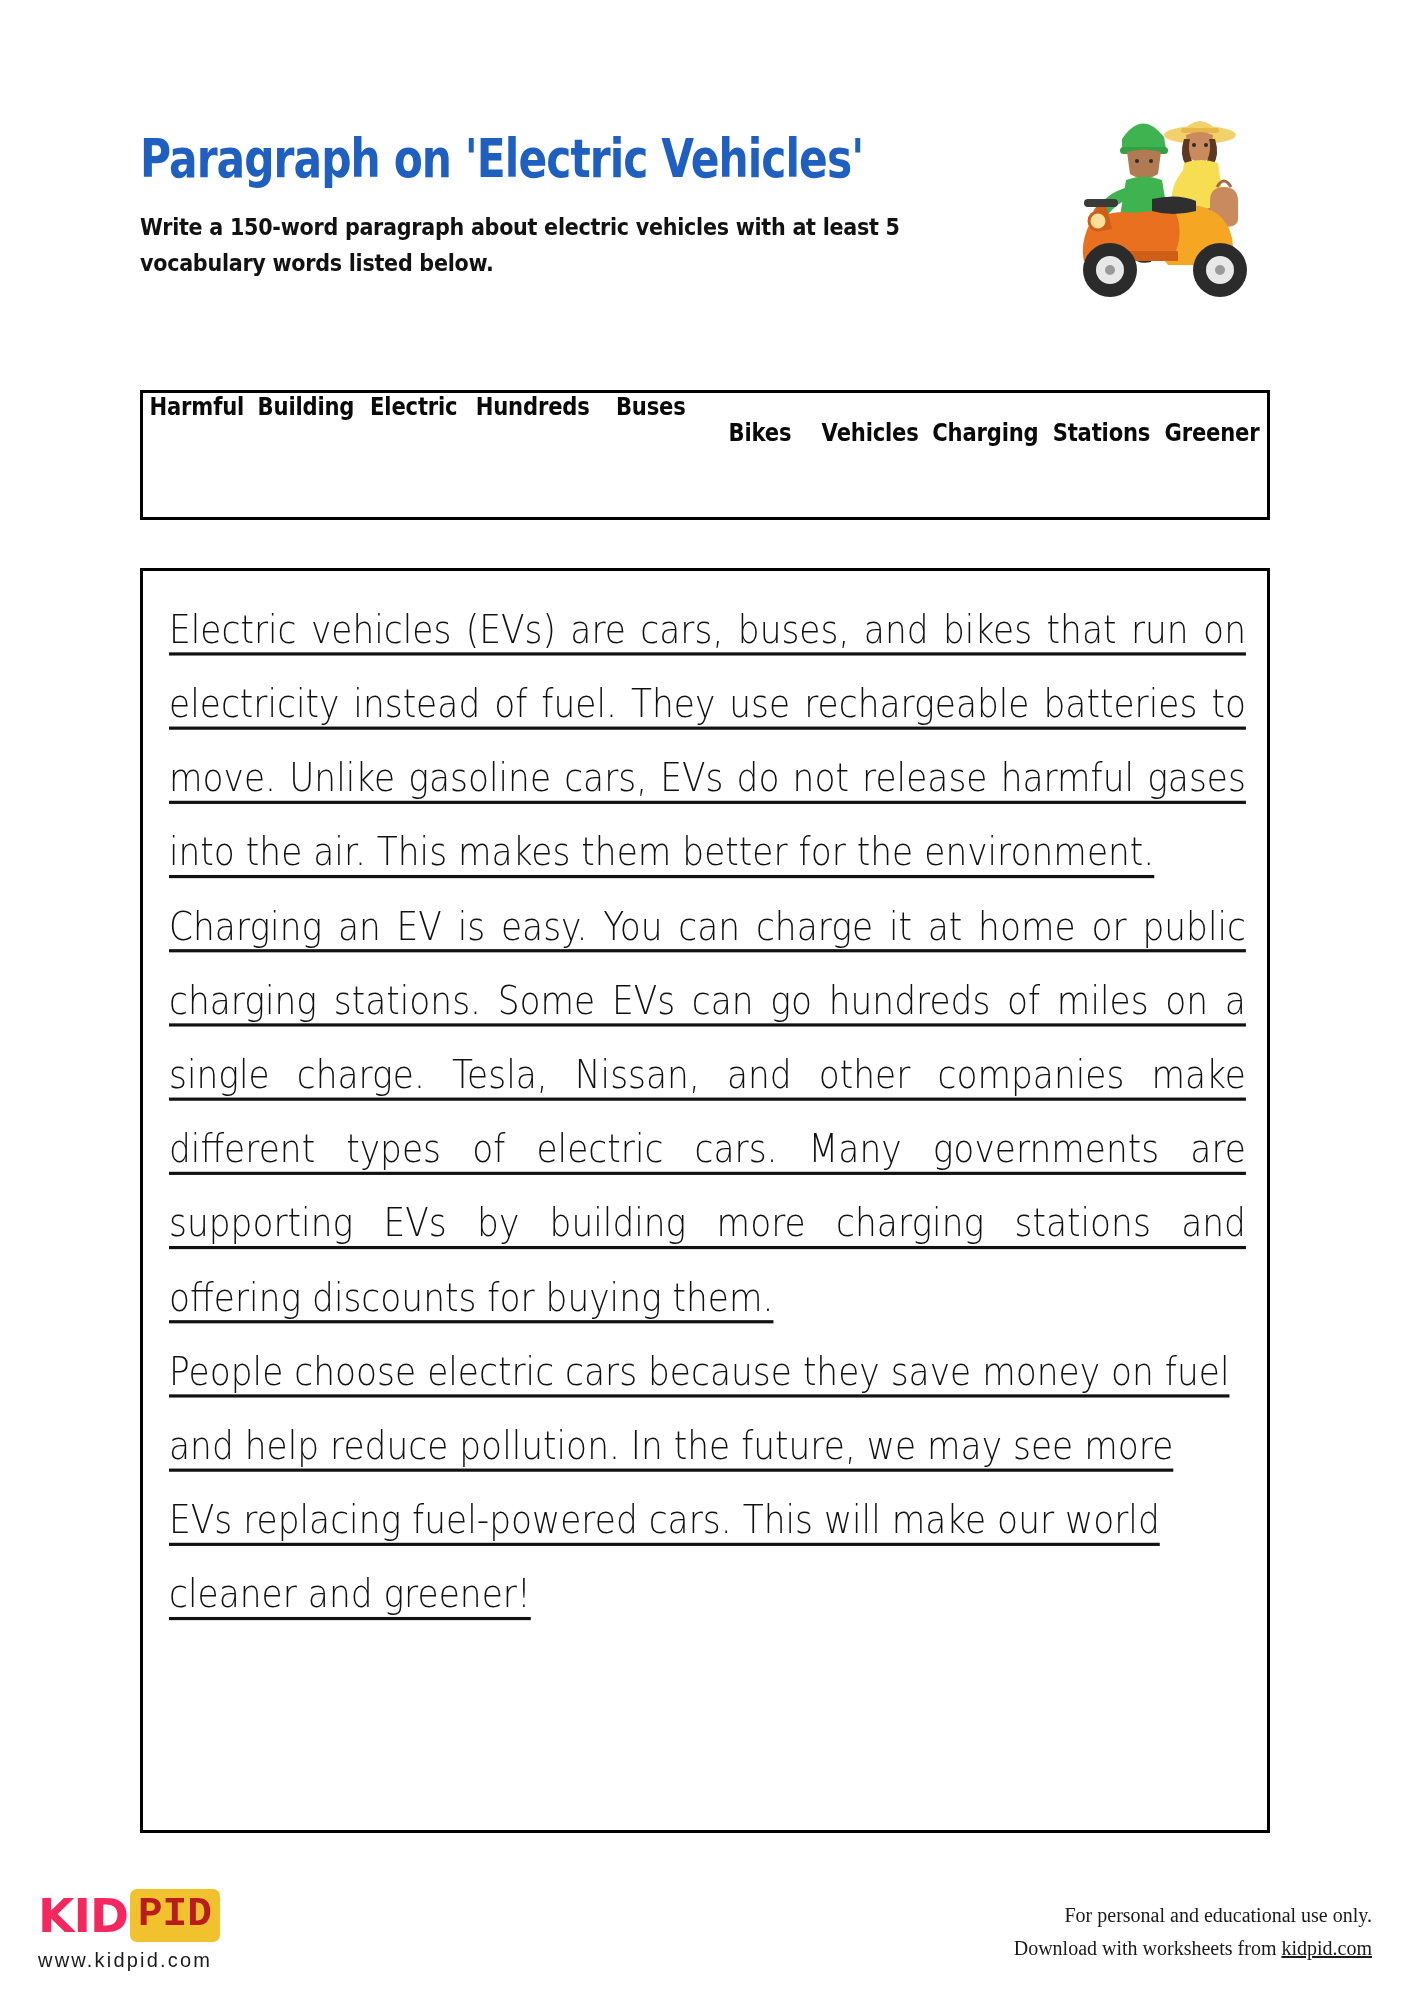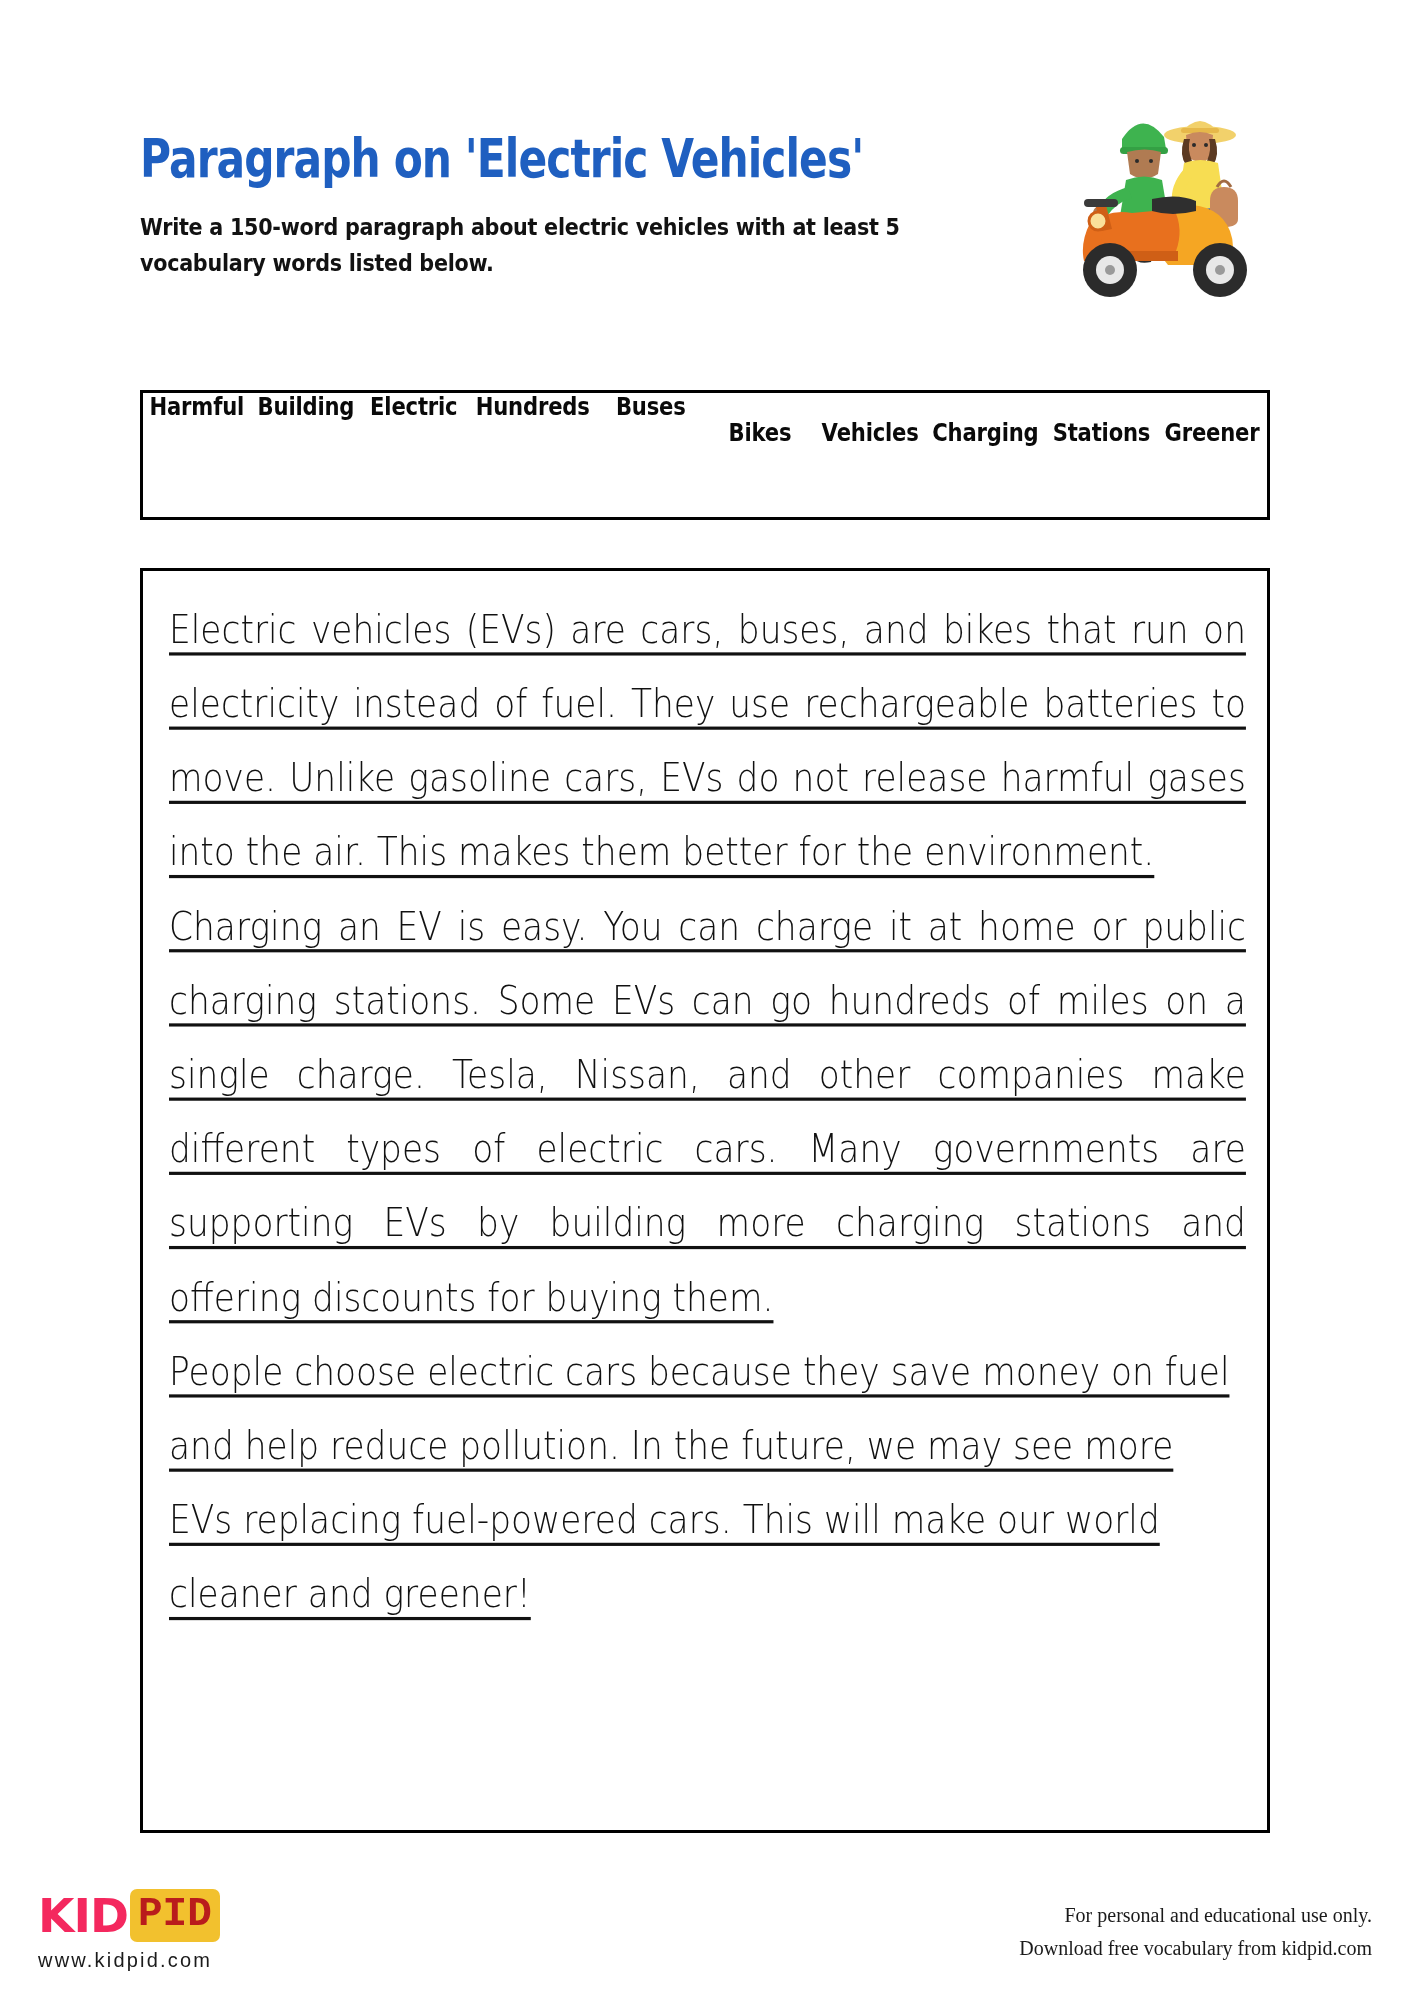--- a/index.html
+++ b/index.html
@@ -177,20 +177,21 @@
     bottom: 36px;
     text-align: right;
     font-family: "Liberation Serif", serif;
     font-size: 20px;
     color: #1a1a1a;
     line-height: 1.62;
   }
   .footer-note a,
   .footer-note .link {
     color: #1a1a1a;
+    text-decoration: underline;
   }
 </style>
 </head>
 <body>
 
 <div class="page">
 
   <div class="header">
     <div class="title">Paragraph on 'Electric Vehicles'</div>
     <div class="subtitle">Write a 150-word paragraph about electric vehicles with at least 5 vocabulary words listed below.</div>
@@ -308,18 +309,18 @@
     <div class="logo-wrap">
       <div class="logo-mark">
         <span class="logo-kid">KID</span>
         <span class="logo-pid">PID</span>
       </div>
       <div class="logo-url">www.kidpid.com</div>
     </div>
     <div class="footer-note">
       <div>For personal and educational use only.</div>
       <div>
-        <span>Download free vocabulary from </span><span class="link">kidpid.com</span>
+        <span>Download with worksheets from </span><span class="link">kidpid.com</span>
       </div>
     </div>
   </div>
 
 </div>
 
 </body></html>

